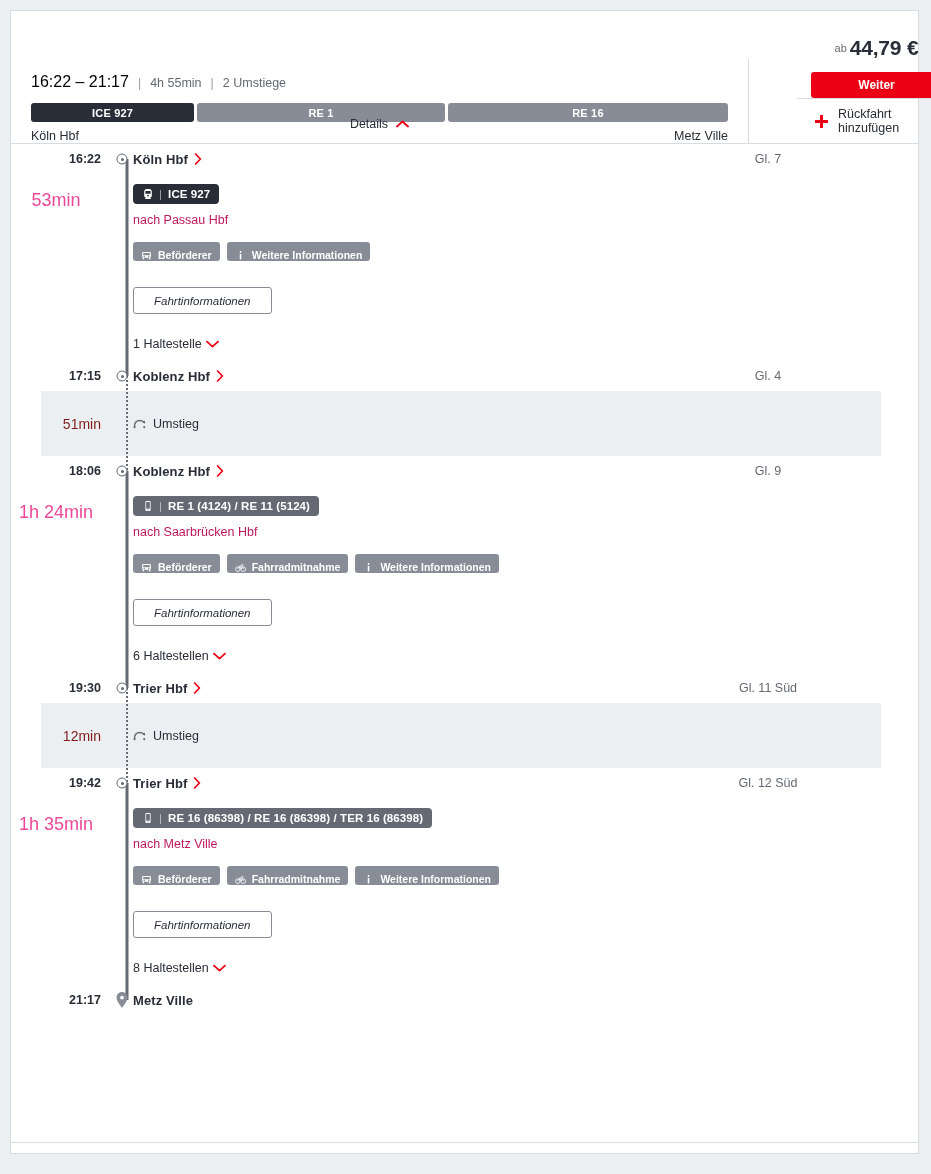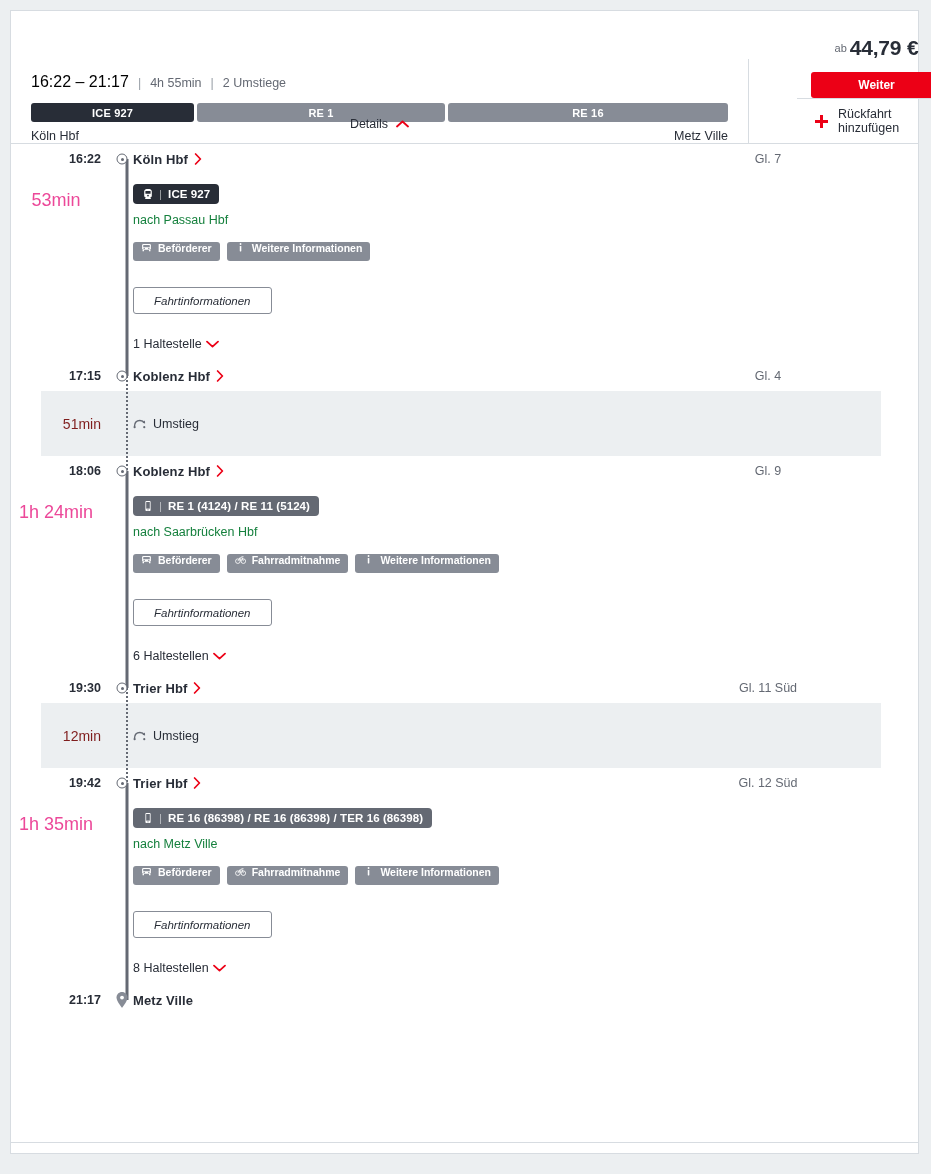--- a/index.html
+++ b/index.html
@@ -337,33 +337,33 @@
   .train-badge .tb-div {
     opacity: 0.55;
     margin-right: 6px;
     font-weight: normal;
   }
   .badge-dark { background: #282d37; }
   .badge-gray { background: #646973; }
 
   .direction {
     font-size: 12.5px;
-    color: #15803d;
+    color: #be185d;
     margin-top: 9px;
   }
 
   .chips {
     display: flex;
     gap: 7px;
     margin-top: 15px;
     flex-wrap: wrap;
   }
   .chip {
     display: inline-flex;
-    align-items: flex-start;
+    align-items: flex-end;
     gap: 6px;
     height: 19px;
     padding: 0 8px;
     border-radius: 3px;
     background: #878c96;
     color: #ffffff;
     font-size: 10.5px;
     font-weight: bold;
     cursor: pointer;
   }

